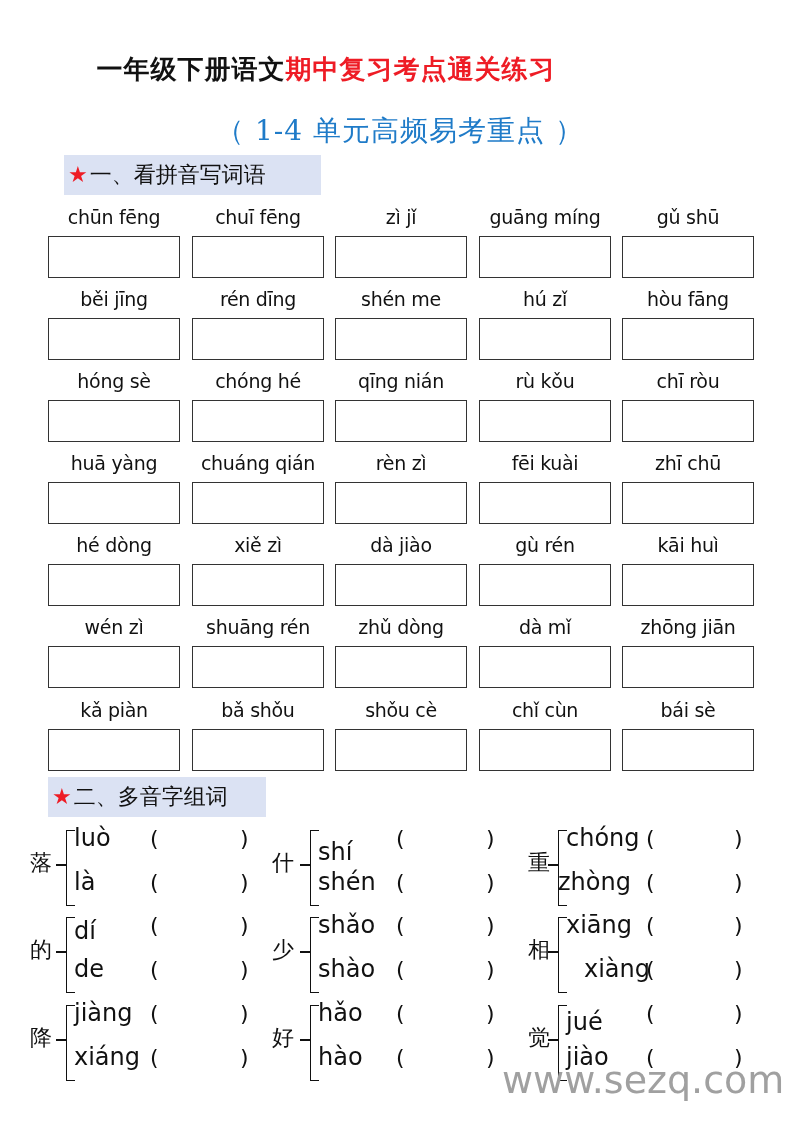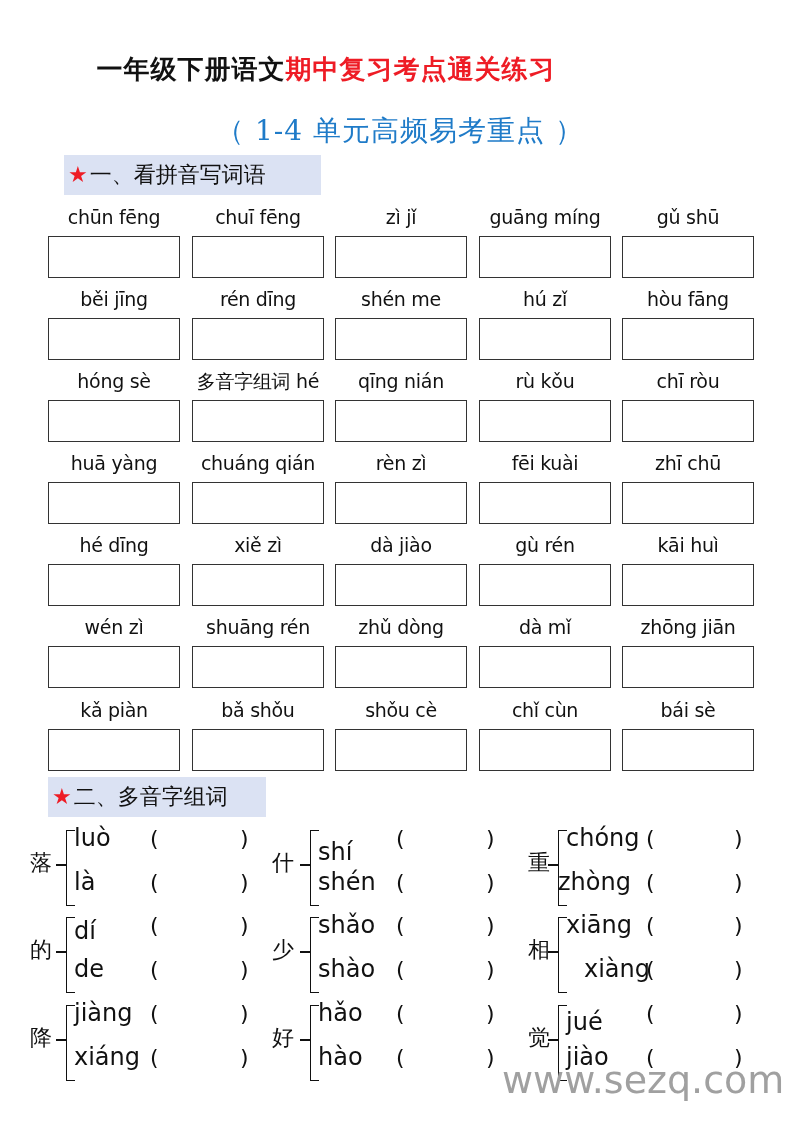--- a/index.html
+++ b/index.html
@@ -108,21 +108,21 @@
     </div>
     <div class="cell" style="left: 574px; top: 82px;">
       <div class="pinyin">hòu fāng</div>
       <div class="box"></div>
     </div>
     <div class="cell" style="left: 0px; top: 164px;">
       <div class="pinyin">hóng  sè</div>
       <div class="box"></div>
     </div>
     <div class="cell" style="left: 144px; top: 164px;">
-      <div class="pinyin">多音字组词  hé</div>
+      <div class="pinyin">chóng  hé</div>
       <div class="box"></div>
     </div>
     <div class="cell" style="left: 287px; top: 164px;">
       <div class="pinyin">qīng  nián</div>
       <div class="box"></div>
     </div>
     <div class="cell" style="left: 431px; top: 164px;">
       <div class="pinyin">rù kǒu</div>
       <div class="box"></div>
     </div>
@@ -144,21 +144,21 @@
     </div>
     <div class="cell" style="left: 431px; top: 246px;">
       <div class="pinyin">fēi kuài</div>
       <div class="box"></div>
     </div>
     <div class="cell" style="left: 574px; top: 246px;">
       <div class="pinyin">zhī  chū</div>
       <div class="box"></div>
     </div>
     <div class="cell" style="left: 0px; top: 328px;">
-      <div class="pinyin">hé dīng</div>
+      <div class="pinyin">hé dòng</div>
       <div class="box"></div>
     </div>
     <div class="cell" style="left: 144px; top: 328px;">
       <div class="pinyin">xiě  zì</div>
       <div class="box"></div>
     </div>
     <div class="cell" style="left: 287px; top: 328px;">
       <div class="pinyin">dà jiào</div>
       <div class="box"></div>
     </div>

